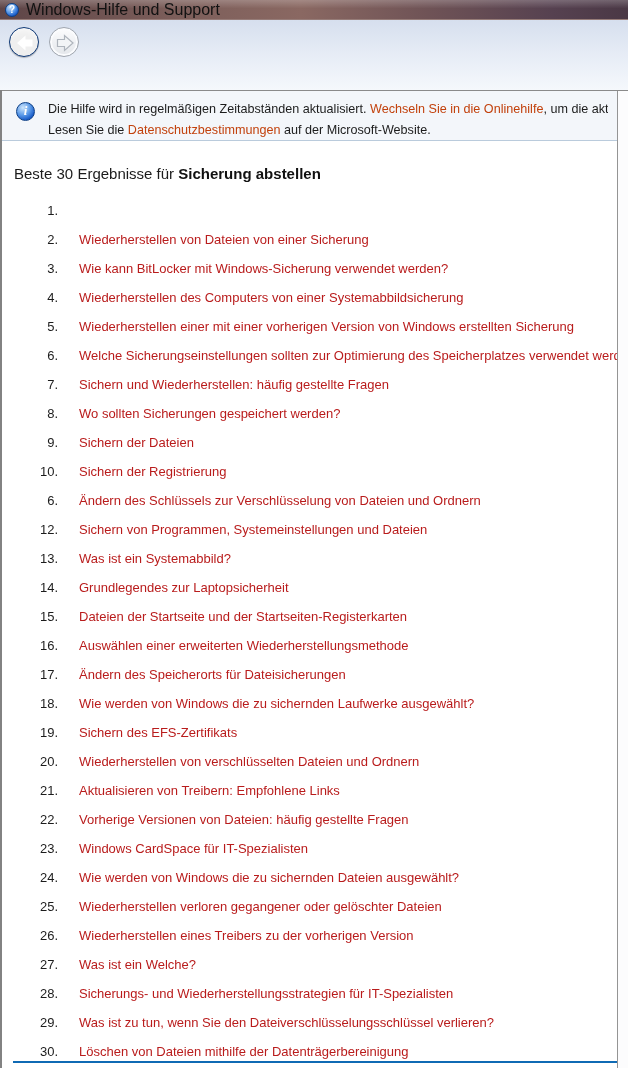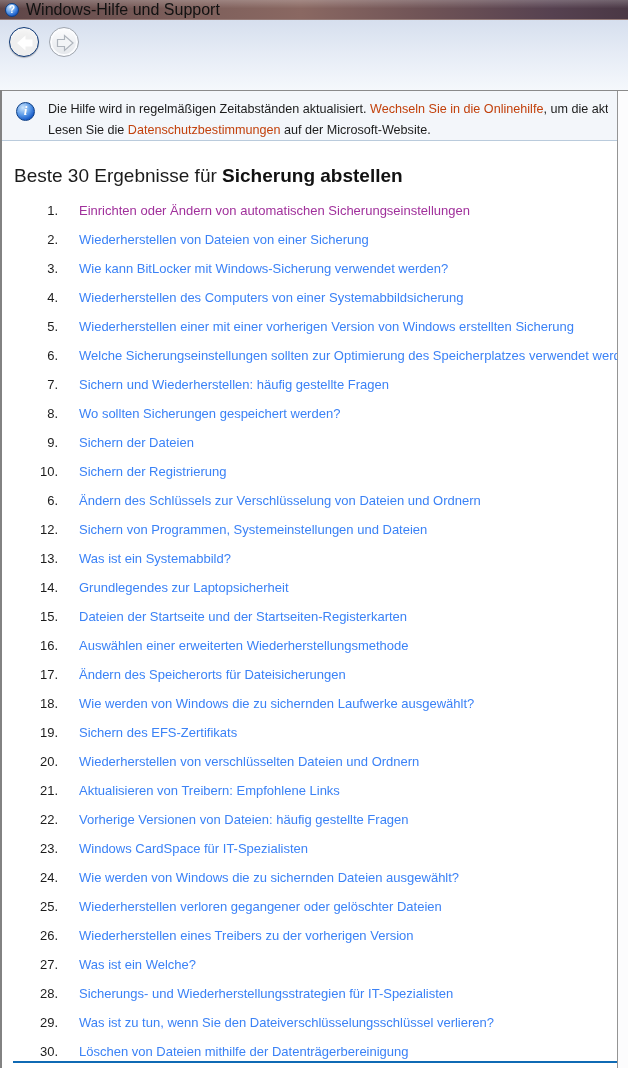--- a/index.html
+++ b/index.html
@@ -52,26 +52,26 @@
   .info-icon{
     width:19px;height:19px;border-radius:50%;flex:none;margin-top:3px;
     background:radial-gradient(circle at 35% 28%,#cfe6fb 0%,#5b9ae8 45%,#1a5cc8 75%,#0b3f9d 100%);
     border:1px solid #0c3f86;box-sizing:border-box;
     color:#fff;font-family:"Liberation Serif",serif;font-weight:bold;font-style:italic;
     font-size:13px;line-height:16px;text-align:center;
   }
   .banner-text{margin-left:13px;font-size:12.6px;line-height:21px;color:#1c1c1c;white-space:nowrap;overflow:hidden;width:560px;}
   .banner-text a{color:#c2410c;text-decoration:none;cursor:pointer;}
   
-  .results-heading{position:absolute;left:14px;top:165px;font-size:19px;color:#1b1b1b;white-space:nowrap;}
+  .results-heading{position:absolute;left:14px;top:165px;font-size:15px;color:#1b1b1b;white-space:nowrap;}
   .results-heading b{font-weight:bold;color:#111;}
   .result-list{position:absolute;left:14px;top:196px;width:600px;margin:0;padding:0;list-style:none;}
   .result-row{height:29px;display:flex;align-items:center;}
   .num{width:44px;text-align:right;font-size:13px;color:#1c1c1c;flex:none;}
-  .result-link{margin-left:21px;font-size:13px;color:#3b82f6;text-decoration:none;cursor:pointer;white-space:nowrap;}
+  .result-link{margin-left:21px;font-size:13px;color:#b91c1c;text-decoration:none;cursor:pointer;white-space:nowrap;}
   .result-row.visited .result-link{color:#a0309b;}
   
   .footer-divider{position:absolute;left:13px;top:1061px;width:604px;height:2px;background:#0f6ab4;}
 </style>
 </head>
 <body>
 
 <div class="window">
 
   <div class="titlebar">
@@ -102,21 +102,20 @@
       <div><span>Die Hilfe wird in regelmäßigen Zeitabständen aktualisiert. </span><a>Wechseln Sie in die Onlinehilfe</a><span>, um die aktuellen Inh</span></div>
       <div><span>Lesen Sie die </span><a>Datenschutzbestimmungen</a><span> auf der Microsoft-Website.</span></div>
     </div>
   </div>
 
   <div class="results-heading"><span>Beste 30 Ergebnisse für </span><b>Sicherung abstellen</b></div>
 
   <ol class="result-list">
     <li class="result-row visited">
         <span class="num">1.</span>
-        <a class="result-link">Einrichten oder Ändern von automatischen Sicherungseinstellungen</a>
       </li>
     <li class="result-row">
         <span class="num">2.</span>
         <a class="result-link">Wiederherstellen von Dateien von einer Sicherung</a>
       </li>
     <li class="result-row">
         <span class="num">3.</span>
         <a class="result-link">Wie kann BitLocker mit Windows-Sicherung verwendet werden?</a>
       </li>
     <li class="result-row">

